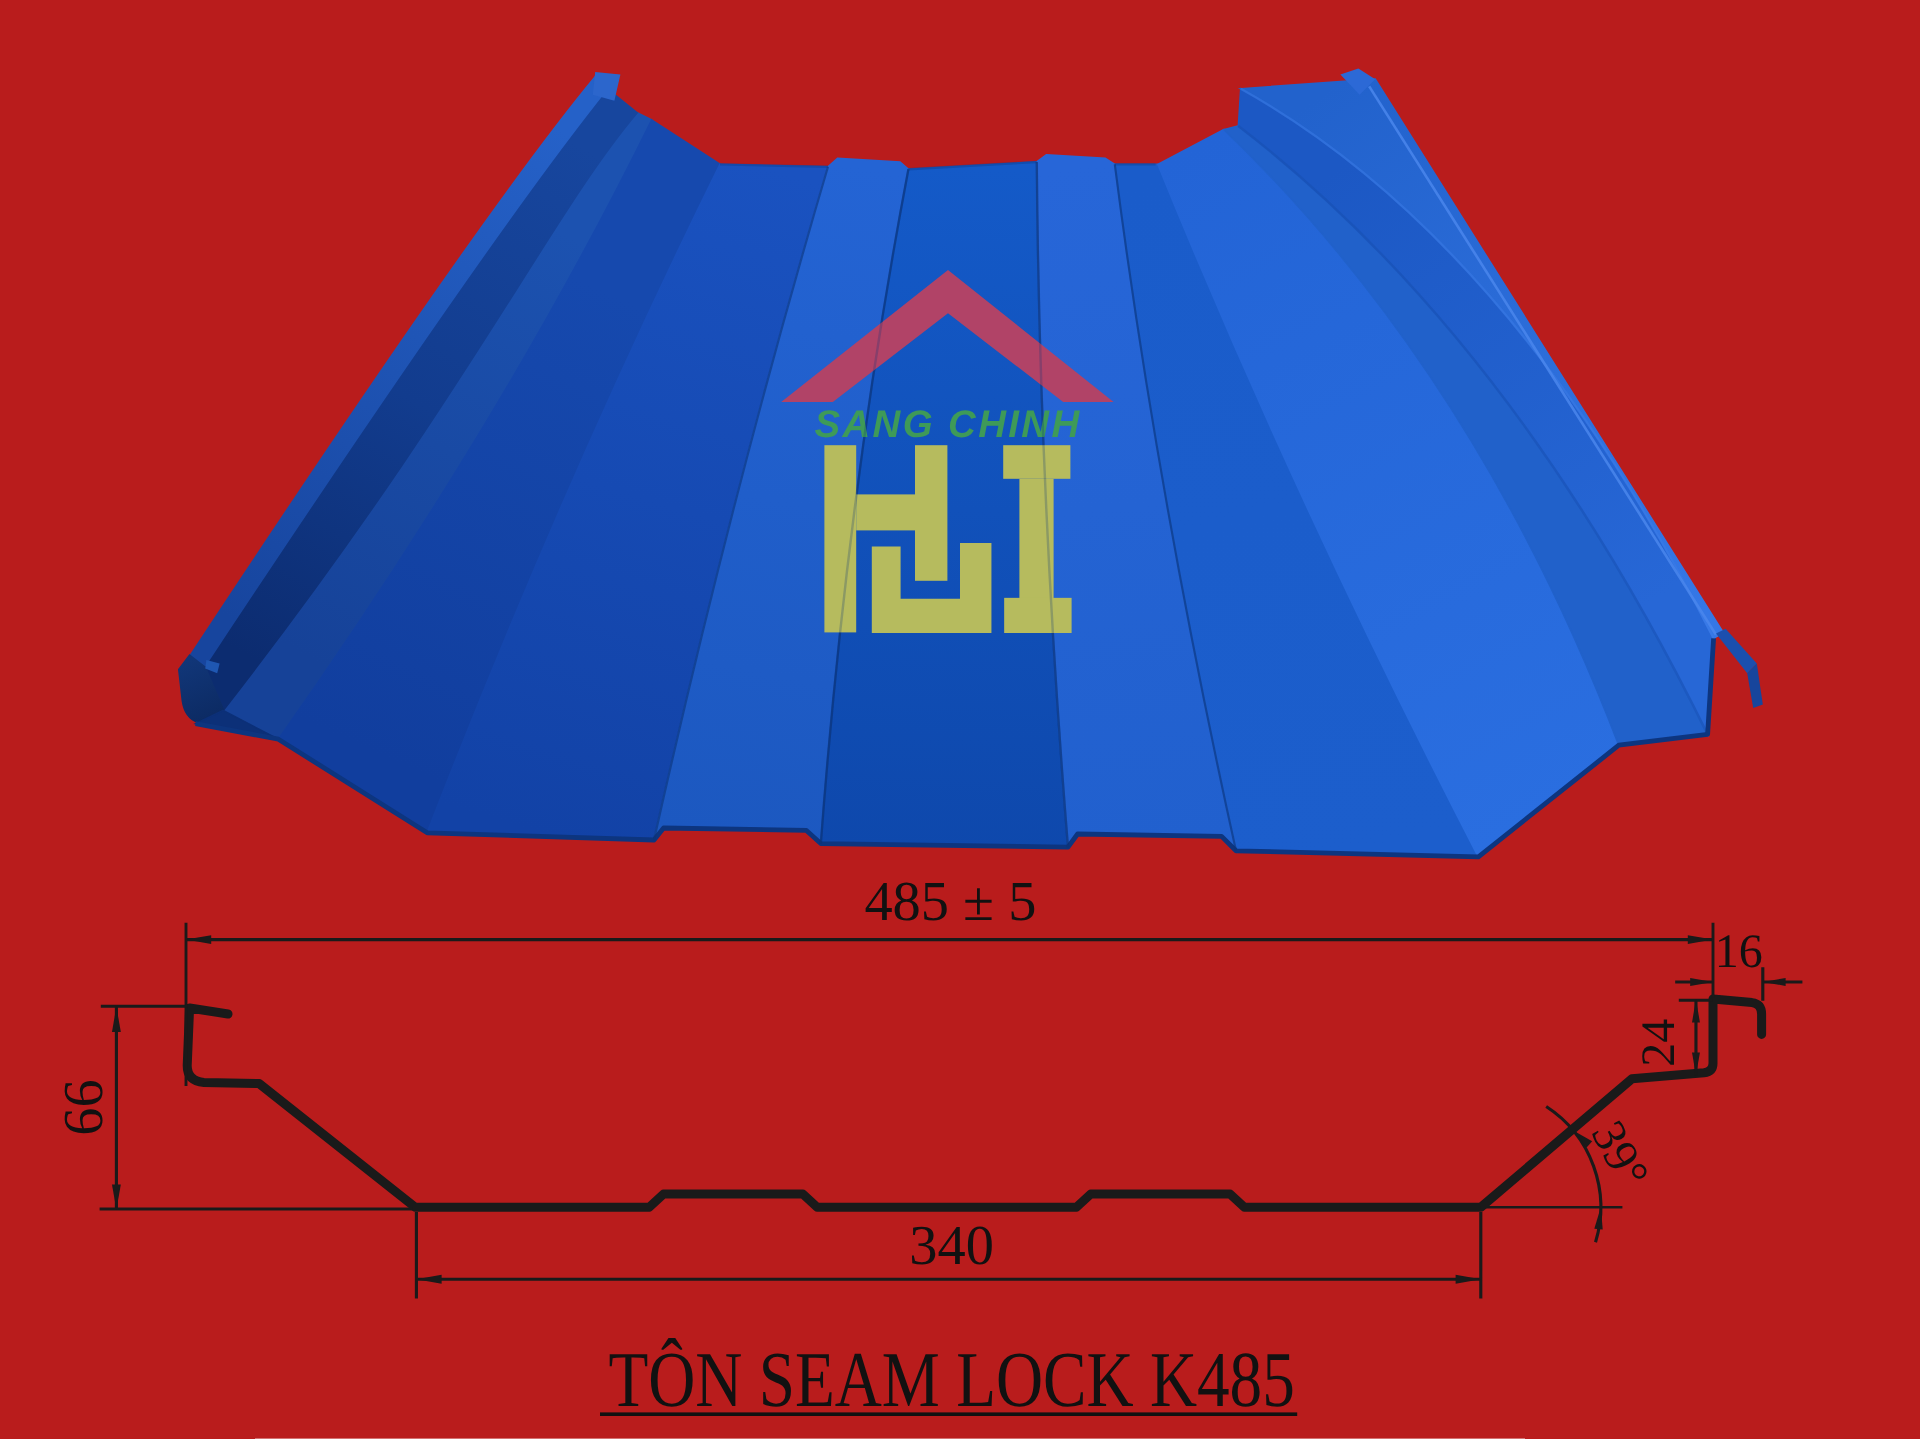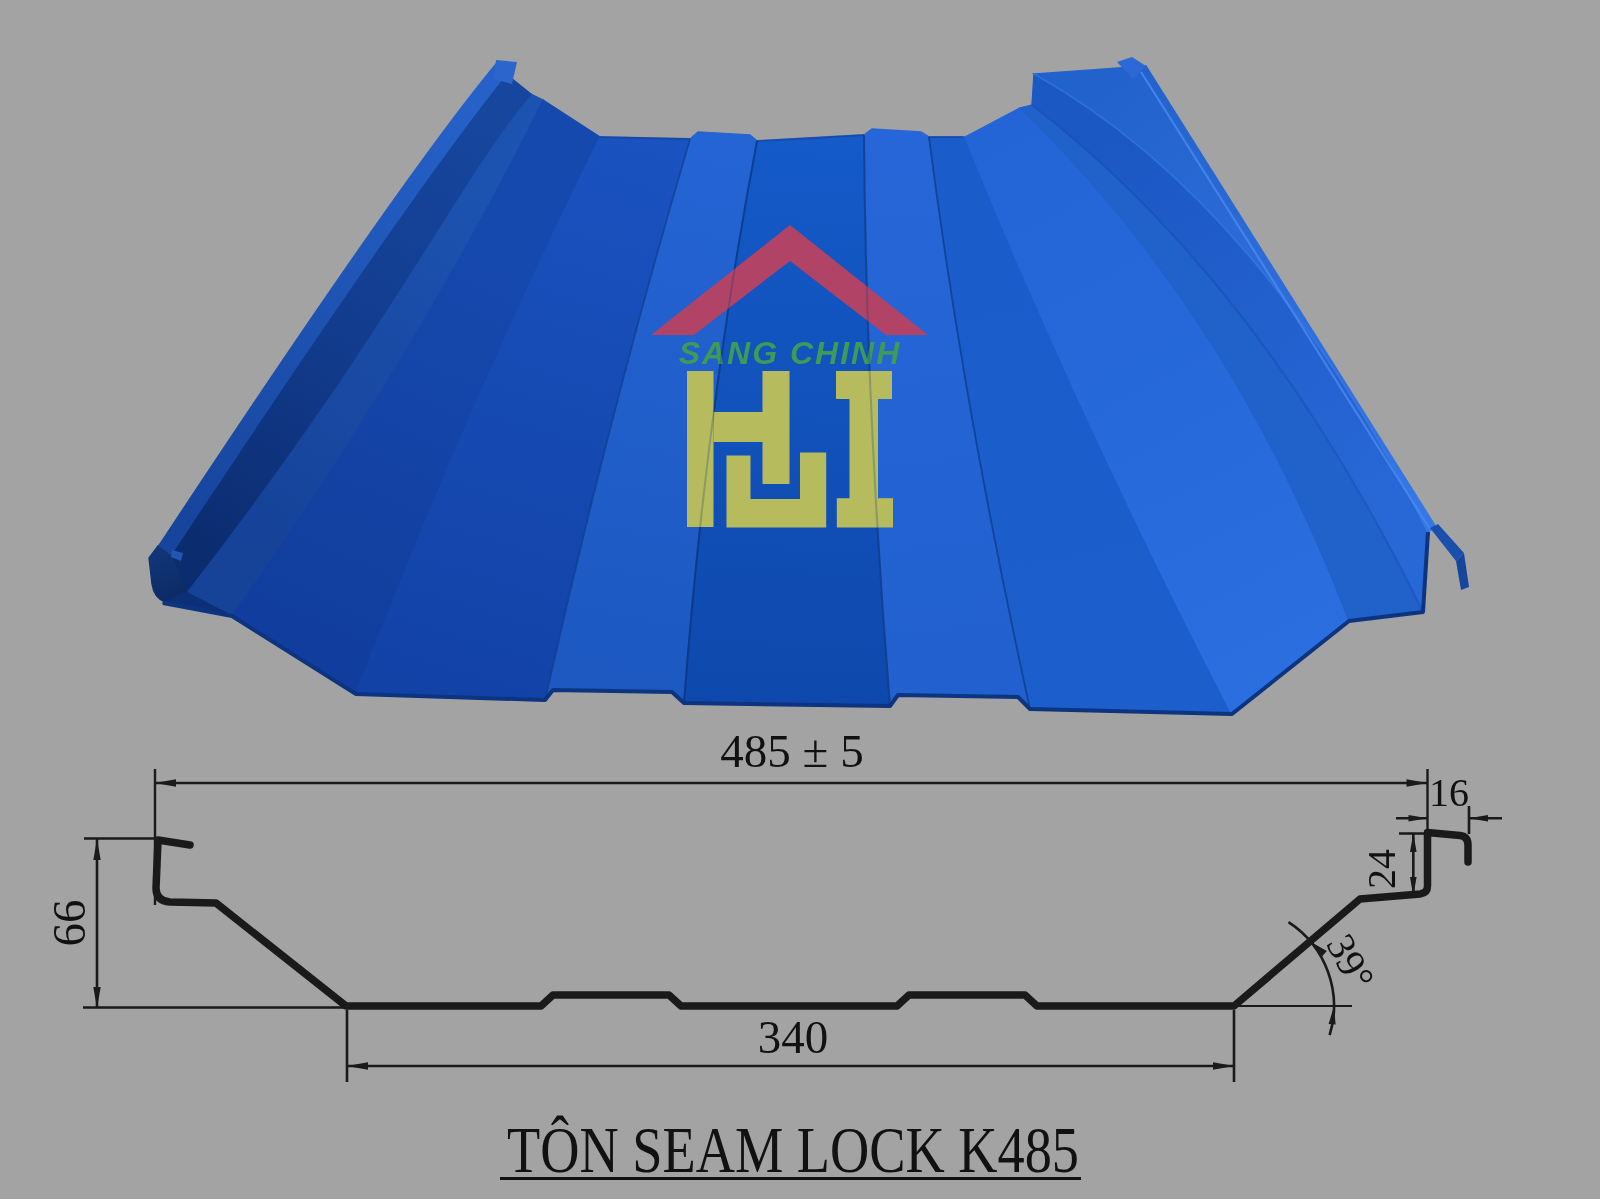--- a/index.html
+++ b/index.html
@@ -1,16 +1,16 @@
 <!DOCTYPE html>
 <html><head>
 <meta charset="utf-8">
 <style>
   html,body{margin:0;padding:0;background:#ffffff;}
-  #stage{position:relative;width:1600px;height:1199px;background:#a3a3a3;overflow:hidden;
+  #stage{position:relative;width:1600px;height:1199px;background:#b91c1c;overflow:hidden;
          font-family:"Liberation Serif", serif;}
   svg{position:absolute;left:0;top:0;}
 </style>
 </head>
 <body>
 <div id="stage">
 <svg width="1600" height="1199" viewBox="0 0 1600 1199">
 <defs>
   <linearGradient id="gWallL" x1="480" y1="120" x2="230" y2="560" gradientUnits="userSpaceOnUse">
     <stop offset="0" stop-color="#17469e"></stop>

